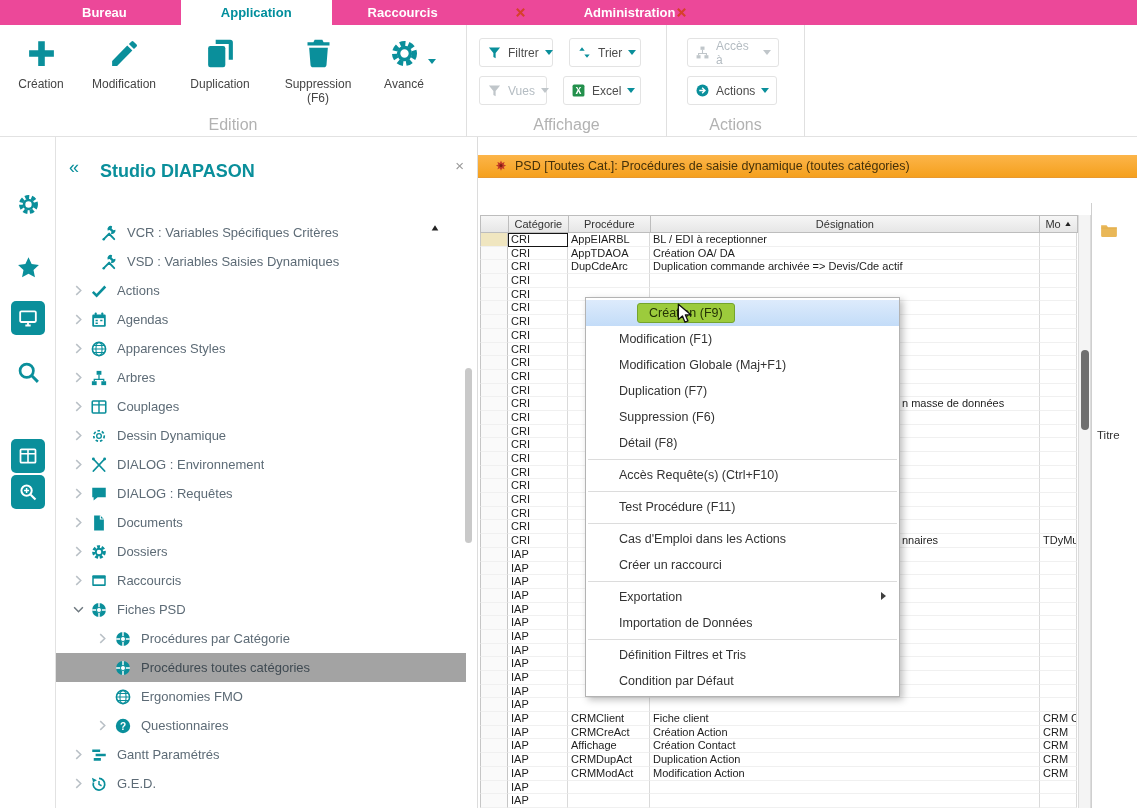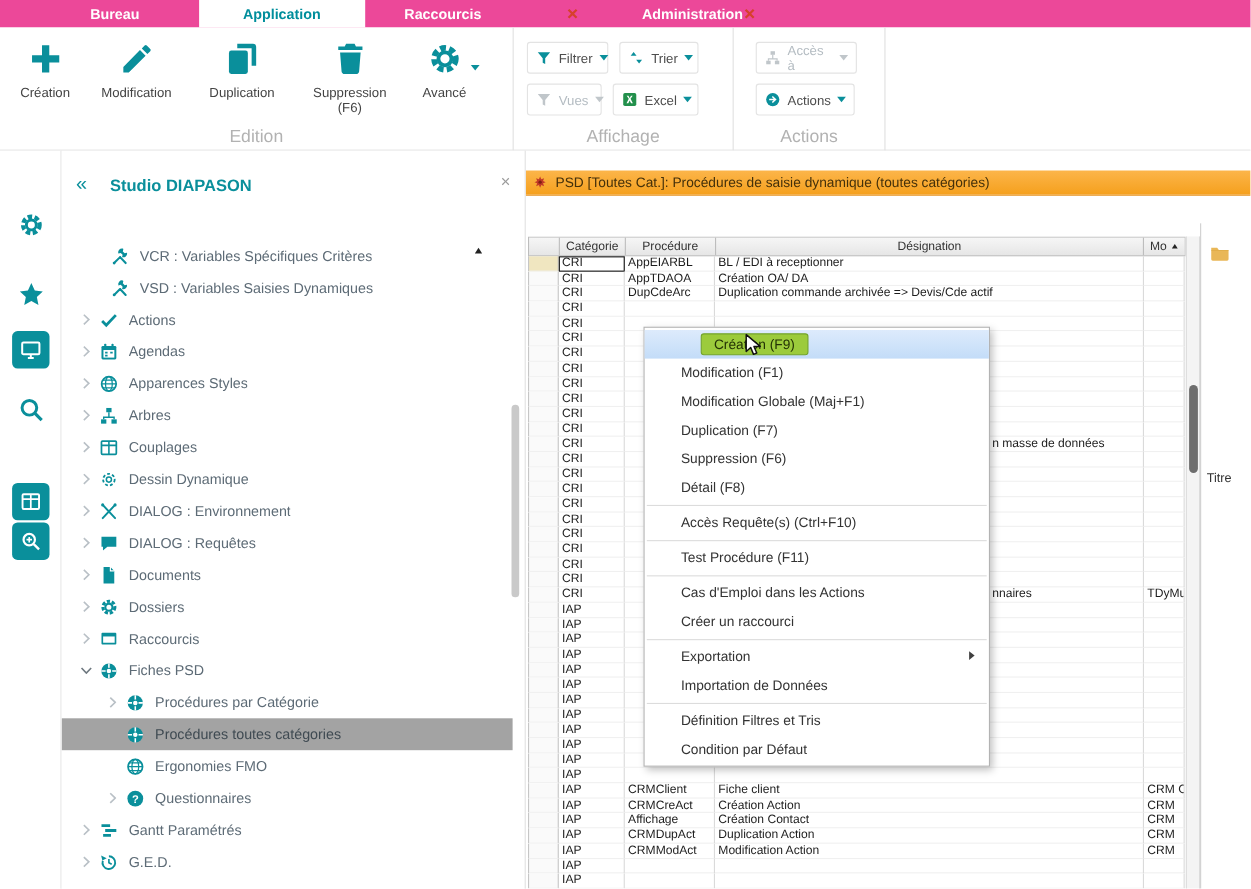--- a/index.html
+++ b/index.html
@@ -25,60 +25,60 @@
 #grp-affichage{width:200px;padding:13px 0 0 12px}
 #grp-actions{width:138px;padding:13px 0 0 20px}
 .rgroup-label{position:absolute;bottom:3px;left:0;width:100%;text-align:center;font-size:16px;color:#b2b2b2}
 .bigbtn{display:flex;flex-direction:column;align-items:center;padding-top:4px;cursor:pointer;position:relative}
 .w70{width:70px}.w96{width:96px}.w100{width:100px}.w72{width:72px}
 .w68{width:68px}.w74{width:74px}.w78{width:78px}.w90{width:90px}.w92{width:92px}
 .icon32{width:33px;height:33px;color:#0a8f9b}
 .bigbtn .lbl{margin-top:7px;font-size:12px;color:#444;text-align:center;line-height:14px;max-width:92px}
 .drop{width:0;height:0;border-left:4px solid transparent;border-right:4px solid transparent;border-top:5px solid #0a8f9b;flex:none}
 .drop-avance{position:absolute;right:4px;top:26px}
-.chiprow{display:flex;gap:10px;margin-bottom:9px}
+.chiprow{display:flex;gap:16px;margin-bottom:9px}
 .chip{height:29px;display:flex;align-items:center;gap:6px;padding:0 7px;border:1px solid #e3e3e3;border-radius:3px;font-size:12px;color:#4d4d4d;background:#fff;cursor:pointer}
 .cicon{width:15px;height:15px;color:#0a8f9b}
 .chip .clbl{flex:1}
 .chip.disabled{color:#b4bcc2}
 .chip.disabled .cicon{color:#c0c6ca}
 .chip.disabled .drop{border-top-color:#c0c6ca}
 
 
 #iconstrip{position:absolute;top:137px;left:0;width:56px;height:671px;background:#fff;border-right:1px solid #e2e2e2}
 .strip-item{position:absolute;left:11px;width:34px;height:34px;display:flex;align-items:center;justify-content:center;color:#0a8f9b;cursor:pointer;border-radius:5px}
 .strip-item .svgi{width:25px;height:25px}
 .strip-item.active{background:#0a8f9b;color:#fff}
 .strip-item.active .svgi{width:20px;height:20px}
 .si0{top:50px}.si1{top:113px}.si2{top:164px}.si3{top:218px}.si4{top:302px}.si5{top:338px}
 
 
 #sidebar{position:absolute;top:137px;left:56px;width:422px;height:671px;background:#fff;border-right:1px solid #dcdcdc;overflow:hidden}
 #collapse-btn{position:absolute;left:13px;top:21px;color:#0a8f9b;font-size:18px;cursor:pointer;line-height:1}
-#sidebar-title{position:absolute;left:44px;top:24px;color:#0a8f9b;font-weight:bold;font-size:15px}
+#sidebar-title{position:absolute;left:44px;top:24px;color:#0a8f9b;font-weight:bold;font-size:18px}
 #close-btn{position:absolute;right:13px;top:21px;color:#9a9a9a;font-size:15px;cursor:pointer;line-height:1}
 #tree{position:absolute;top:81px;left:0;width:410px}
 .titem{height:29px;display:flex;align-items:center;cursor:pointer;color:#5d6b76;font-size:13px;white-space:nowrap}
 .titem.lvl1{padding-left:10px}
 .titem.lvl2{padding-left:34px}
 .titem.lvl2a{padding-left:44px}
 .titem.selected{background:#a3a3a3;color:#3f4a52}
 .chev{width:24px;display:flex;justify-content:center;align-items:center;color:#b9c0c6;flex:none}
 .chev svg{width:7px;height:11px}
 .chev.expanded{color:#6f7980}
 .chev.expanded svg{transform:rotate(90deg)}
 .svgi.ticon{width:18px;height:18px;margin-right:9px;color:#0a8f9b}
 .tlabel{overflow:hidden}
 #tree-up{position:absolute;top:86px;right:37px;width:10px;height:10px;color:#222}
 #tree-scroll{position:absolute;top:95px;right:5px;width:7px;bottom:10px}
 #tree-thumb{position:absolute;top:136px;left:0;width:7px;height:175px;background:#c9c9c9;border-radius:4px}
 
 
 #main{position:absolute;top:137px;left:478px;width:659px;height:671px;background:#fff;overflow:hidden}
-#titlebar{position:absolute;top:18px;left:0;width:100%;height:23px;background:linear-gradient(#fcb54a,#f5a01d);display:flex;align-items:center;gap:7px;padding-left:6px;border-bottom:1px solid #e8992f}
+#titlebar{position:absolute;top:18px;left:0;width:100%;height:23px;background:linear-gradient(#fcb54a,#f5a01d);display:flex;align-items:center;gap:7px;padding-left:16px;border-bottom:1px solid #e8992f}
 .wicon{width:14px;height:14px}
 #title-text{font-size:12.5px;color:#45310a;white-space:nowrap}
 #doctabs{position:absolute;top:41px;left:2px;height:25px;display:flex}
 .dtab{display:flex;align-items:center;gap:6px;padding:0 11px;font-size:12px;color:#4a4a4a;background:#f3f3f3;border:1px solid #d8d8d8;cursor:pointer;white-space:nowrap}
 .dicon{width:13px;height:13px}
 .dtab.active{background:#fff;border-color:#e2a23f}
 #table{position:absolute;top:78px;left:2px;width:598px;bottom:0;overflow:hidden}
 #thead{display:flex;height:18px;background:linear-gradient(#f6f6f6,#e6e6e6);border:1px solid #bdbdbd}
 .hcell{display:flex;align-items:center;justify-content:center;gap:3px;border-right:1px solid #bdbdbd;font-size:11px;color:#333;height:100%}
 .hcell:last-child{border-right:none}

